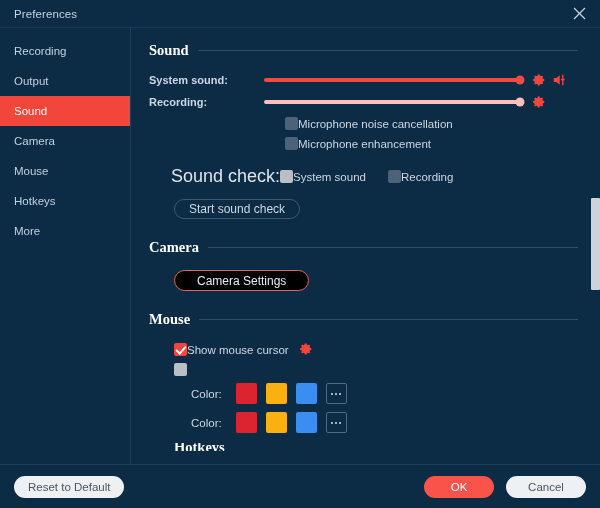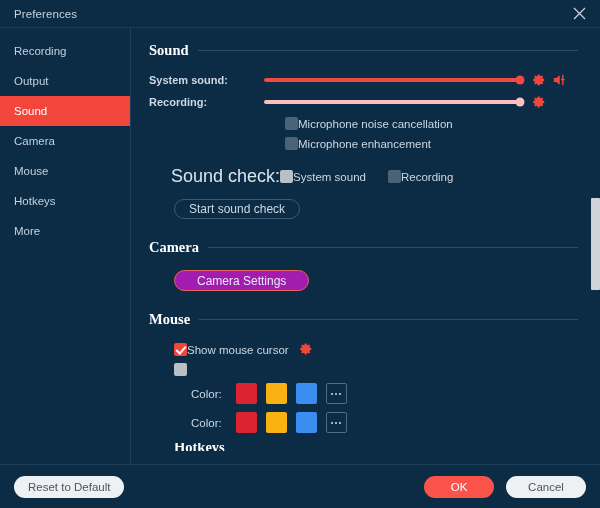--- a/index.html
+++ b/index.html
@@ -211,21 +211,21 @@
     cursor: pointer;
     white-space: nowrap;
   }
   .pill.ghost {
     border: 1px solid #395b78;
     color: #ccd8e3;
     background: transparent;
   }
   .pill.camera {
     border: 1px solid #e8645c;
-    background: #a21caf;
+    background: #000000;
     color: #e4ecf3;
     height: 21px;
     padding: 0 22px;
     border-radius: 11px;
   }
   .btn-indent { padding-left: 25px; }
 
   .block-gap { height: 20px; }
 
   

